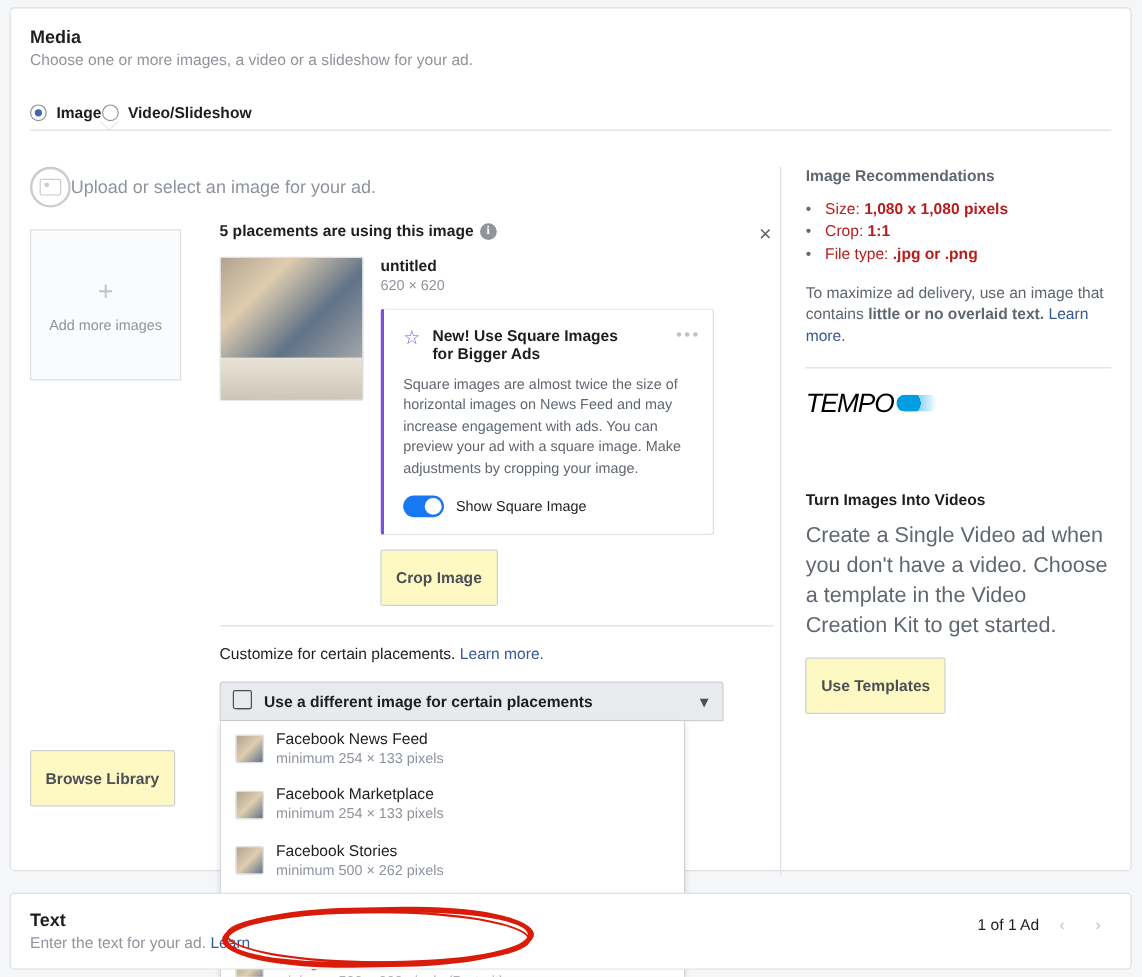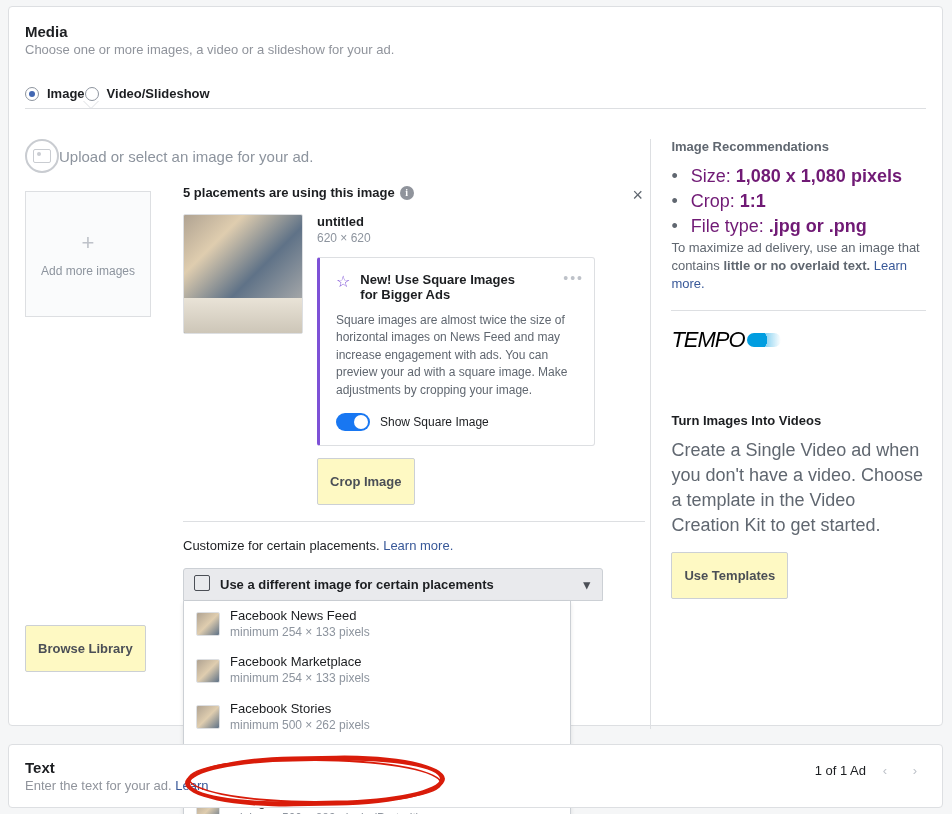--- a/index.html
+++ b/index.html
@@ -165,23 +165,23 @@
     max-height:225px; overflow:hidden;
   }
   .dd-item { display:flex; align-items:center; gap:10px; padding:7px 12px; cursor:pointer; }
   .dd-thumb { width:24px; height:24px; background:linear-gradient(135deg,#b0a392,#dfcdaf,#5f7287); border:1px solid #dddfe2; border-radius:2px; flex-shrink:0;}
   .dd-text { font-size:13px; color:#1c1e21; line-height:1.3; }
   .dd-sub { font-size:12px; color:#8d949e; }
 
   
   .rec-title { font-size:13px; font-weight:bold; color:#606770; }
   .rec-list { list-style:none; margin-top:10px; }
-  .rec-list li { font-size:18px; color:#701a75; padding:2px 0; }
+  .rec-list li { font-size:13px; color:#b91c1c; padding:2px 0; }
   .rec-list li::before{ content:'•'; color:#606770; margin-right:8px; }
-  .rec-note { font-size:13px; color:#606770; margin-top:0; line-height:1.4;}
+  .rec-note { font-size:13px; color:#606770; margin-top:14px; line-height:1.4;}
   .rec-divider { border-top:1px solid #dddfe2; margin:16px 0; }
   .tempo-logo { font-family: Arial Black, Arial, sans-serif; font-size:22px; font-style:italic; letter-spacing:-1px; display:flex; align-items:center;}
   .tempo-swoosh { width:34px; height:14px; background: radial-gradient(circle at 30% 50%, #009de0 0 40%, transparent 41%), linear-gradient(90deg,#009de0, rgba(0,157,224,0)); border-radius:7px; margin-left:2px;}
   .videos-title{font-size:13px; font-weight:bold; margin-top:60px; color:#1c1e21;}
   .videos-body{font-size:18px; color:#606770; margin-top:10px; line-height:1.4;}
 
   .browse-btn-pos { position:absolute; left:0; top:486px; }
 
   .text-card {
     position:absolute; left:8px; top:744px; width:935px; height:64px;

